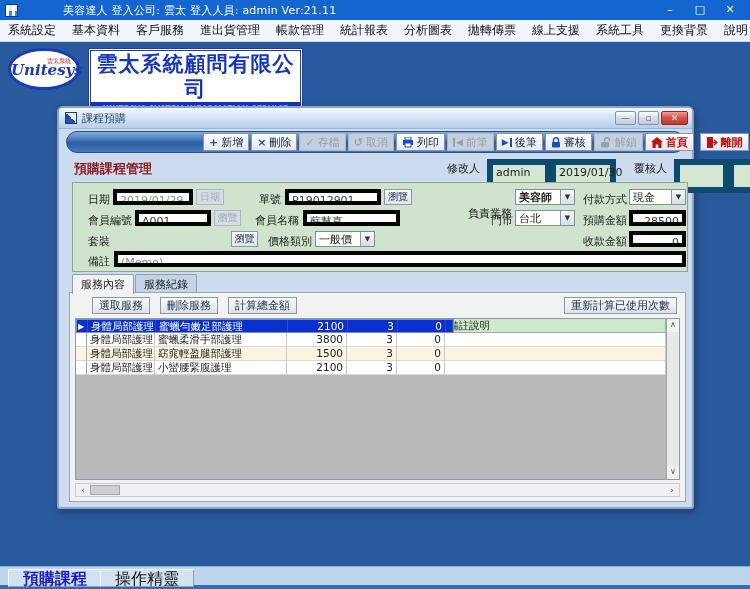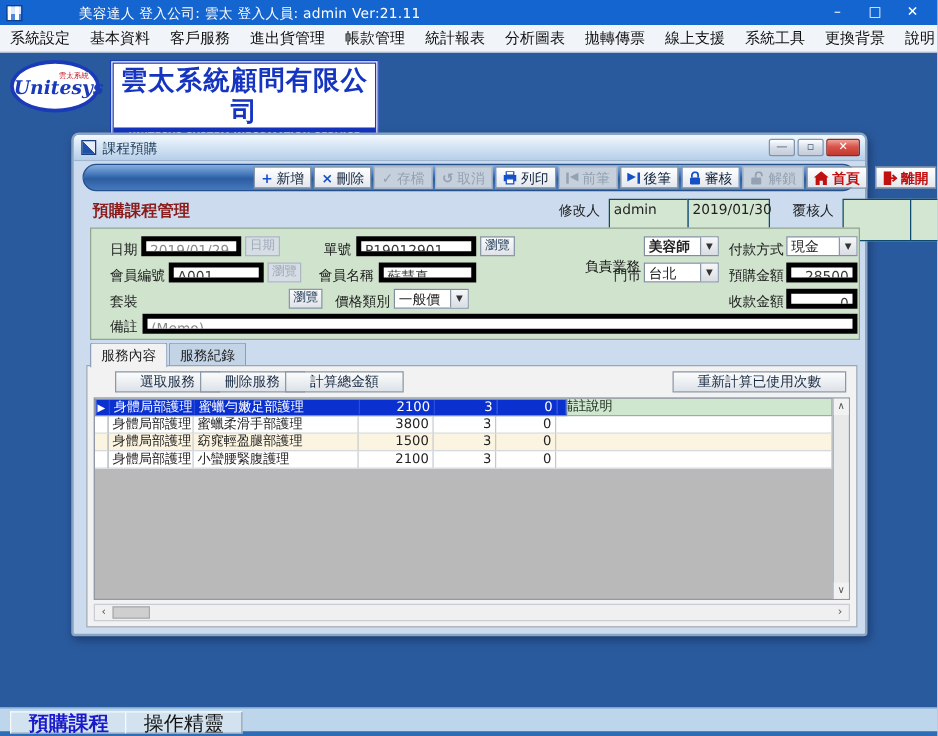--- a/index.html
+++ b/index.html
@@ -75,21 +75,21 @@
   .tb-btn .ico { color:#1550c8; font-weight:bold; font-size:11px; line-height:1; }
   .tb-btn.dis { background:#c6d0dc; color:#93a1b2; border-color:#a9b5c3; }
   .tb-btn.dis .ico { color:#93a1b2; }
   .tb-btn.red { font-weight:bold; color:#c01010; }
   .tb-btn svg { display:block; }
 
   
   .form-head { position:relative; height:26px; }
   .fh-title { position:absolute; left:15px; top:5px; font-size:13px; font-weight:bold; color:#8b1c1c; }
   .fh-lbl { position:absolute; top:6px; font-size:11px; color:#1c1c1c; }
-  .g-box { position:absolute; top:4px; height:34px; background:#d3e6d2; border:1px solid #0c4a6e;
+  .g-box { position:absolute; top:4px; height:34px; background:#d3e6d2; border:6px solid #0c4a6e;
     font-size:11px; color:#222; padding:1px 3px; line-height:14px; }
 
   
   .gpanel { position:absolute; left:13px; top:74px; width:616px; height:90px;
     background:#cfe3cd; border:1px solid #93a493; }
   .lbl { position:absolute; font-size:11px; color:#1c1c1c; white-space:nowrap; }
   .inp { position:absolute; height:16px; background:#fff; border:4px solid #000000;
     font-size:11px; color:#3a3a3a; padding:1px 3px; line-height:13px; white-space:nowrap; overflow:hidden; }
   .inp.gray { color:#8a8a8a; }
   .inp.num { text-align:right; }
@@ -104,21 +104,21 @@
   
   .tabs { position:absolute; left:13px; top:166px; height:19px; display:flex; }
   .tab { padding:2px 8px 0 8px; font-size:11px; color:#222; background:#c3d4e6;
     border:1px solid #8aa0ba; border-bottom:none; margin-right:1px; border-radius:2px 2px 0 0; }
   .tab.active { background:#f2f2f2; position:relative; z-index:3; height:20px; }
 
   
   .wpanel { position:absolute; left:10px; top:184px; width:617px; height:210px;
     background:#f2f2f2; border:1px solid #9aa6b2; z-index:2; }
   .act-btn { position:absolute; top:4px; height:17px; background:linear-gradient(#fcfcfc,#dde2e8);
-    border:1px solid #8b98a6; font-size:11px; color:#1a2c44; padding:0 19px; line-height:15px; }
+    border:1px solid #8b98a6; font-size:11px; color:#1a2c44; padding:0 6px; line-height:15px; }
   .grid { position:absolute; left:5px; top:25px; right:5px; bottom:21px;
     background:#b9b9b9; border:1px solid #8f9aa5; display:flex; }
   .gcols { flex:1; display:flex; flex-direction:column; overflow:hidden; }
   .grow { display:flex; height:14px; flex:0 0 auto; }
   .grow.hdr { background:#cfe6cf; }
   .grow.hdr .gc { border-right:1px solid #9ab09a; border-bottom:1px solid #9ab09a; color:#1d2d1d; }
   .gc { font-size:10.5px; padding:0 3px; line-height:13px; white-space:nowrap; overflow:hidden;
     border-right:1px solid #c2c8cd; border-bottom:1px solid #d5d9dd; color:#222; background:transparent; }
   .c-ind { flex:0 0 11px; background:#dfdfdf; border-right:1px solid #9aa5af; padding:0 1px;
     font-size:8px; line-height:13px; color:#000; }
@@ -305,21 +305,21 @@
         <span class="lbl" style="left:510px;top:9px;">付款方式</span>
         <span class="sel" style="left:556px;top:6px;width:57px;">
           <span class="val">現金</span>
           <span class="dd">▼</span>
         </span>
 
         <span class="lbl" style="left:15px;top:30px;">會員編號</span>
         <span class="inp" style="left:62px;top:27px;width:76px;">A001</span>
         <span class="mini-btn dis" style="left:141px;top:27px;width:27px;">瀏覽</span>
         <span class="lbl" style="left:182px;top:30px;">會員名稱</span>
-        <span class="inp" style="left:230px;top:27px;width:78px;">蘇慧真</span>
+        <span class="inp" style="left:230px;top:27px;width:97px;">蘇慧真</span>
         <span class="lbl" style="left:418px;top:30px;">門市</span>
         <span class="sel" style="left:442px;top:27px;width:60px;">
           <span class="val">台北</span>
           <span class="dd">▼</span>
         </span>
         <span class="lbl" style="left:510px;top:30px;">預購金額</span>
         <span class="inp num" style="left:556px;top:27px;width:57px;">28500</span>
 
         <span class="lbl" style="left:15px;top:51px;">套裝</span>
         <span class="mini-btn" style="left:158px;top:48px;width:27px;">瀏覽</span>

